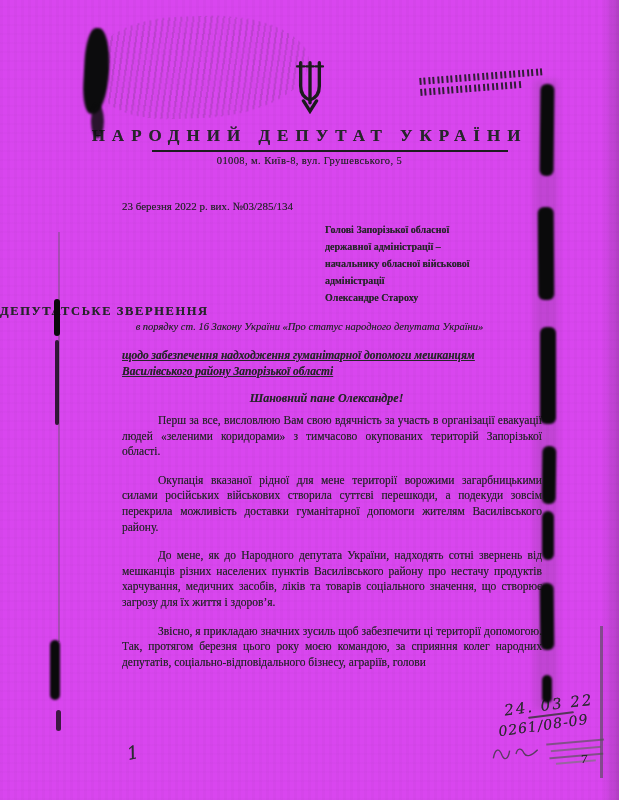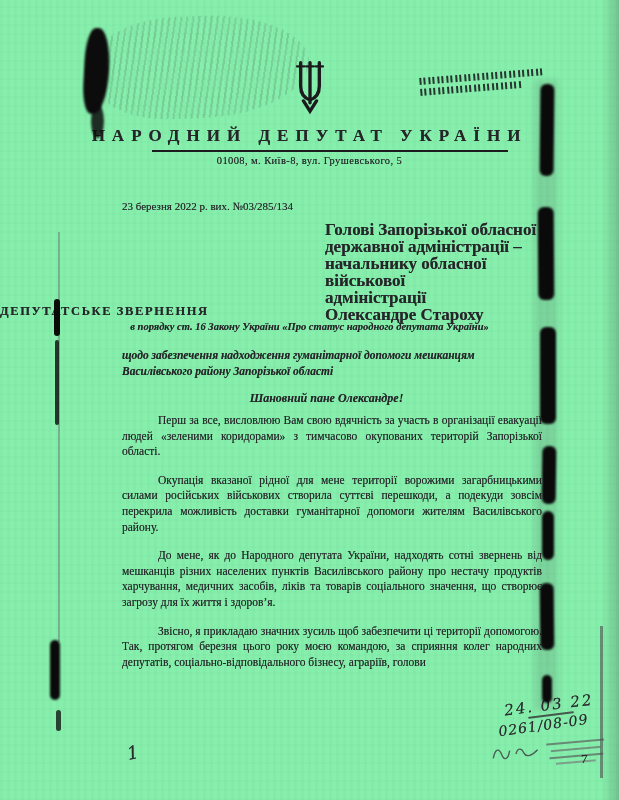--- a/index.html
+++ b/index.html
@@ -1,18 +1,18 @@
 <!DOCTYPE html>
 <html><head>
 <meta charset="utf-8">
 <style>
   html,body{margin:0;padding:0;}
   .page{
     position:relative;width:619px;height:800px;overflow:hidden;
-    background:#86efac;
+    background:#d946ef;
     font-family:"Liberation Serif","DejaVu Serif",serif;
     color:#26262a;
   }
   .grain{
     position:absolute;inset:0;pointer-events:none;
     background:
       repeating-linear-gradient(90deg, rgba(0,0,0,0.018) 0 3px, transparent 3px 7px),
       repeating-linear-gradient(0deg, rgba(0,0,0,0.012) 0 2px, transparent 2px 9px);
   }
   .ink{ text-shadow:0 0 0.6px rgba(20,20,20,0.55); }
@@ -23,27 +23,27 @@
     position:absolute;top:126px;left:0;right:0;text-align:center;
     font-weight:bold;font-size:17px;letter-spacing:7px;white-space:nowrap;
   }
   .lh-rule{position:absolute;top:150px;left:152px;width:356px;height:2px;background:#1c1c1e;}
   .lh-address{position:absolute;top:155px;left:0;right:0;text-align:center;font-size:10.5px;letter-spacing:.4px;}
 
   
   .refline{position:absolute;top:200px;left:122px;font-size:11px;text-align:center;}
   .recipient{
     position:absolute;top:221px;left:325px;width:230px;
-    font-weight:bold;font-size:17px;line-height:17px;
+    font-weight:bold;font-size:10px;line-height:17px;
   }
 
   
   .heading{position:absolute;top:304px;left:0;right:0;text-align:left;font-weight:bold;font-size:12.5px;letter-spacing:1.6px;}
-  .legal{position:absolute;top:321px;left:0;right:0;text-align:center;font-weight:bold;font-style:italic;font-size:10.5px;}
-  .topic{position:absolute;top:347px;left:122px;width:362px;font-weight:bold;font-style:italic;font-size:11.5px;line-height:16px;}
+  .legal{position:absolute;top:321px;left:0;right:0;text-align:center;font-weight:normal;font-style:italic;font-size:10.5px;}
+  .topic{position:absolute;top:347px;left:122px;width:362px;font-weight:bold;font-style:italic;font-size:11.5px;line-height:16px;text-decoration:underline;}
   .salutation{position:absolute;top:391px;left:0;right:0;text-align:center;font-weight:bold;font-style:italic;font-size:12px;padding-left:34px;}
 
   
   .body-text{position:absolute;top:413px;left:122px;width:420px;font-size:11.5px;line-height:15.6px;text-align:justify;}
   .para{text-indent:36px;margin:0 0 13px 0;}
 
   
   .hw{font-style:italic;font-family:"DejaVu Serif",serif;color:#2b2b30;}
   .hw-date{position:absolute;left:504px;top:696px;font-size:15px;letter-spacing:2px;transform:rotate(-7deg);}
   .hw-underline{position:absolute;left:528px;top:714px;width:46px;height:2px;background:#333;transform:rotate(-7deg);border-radius:2px;opacity:.8;}

